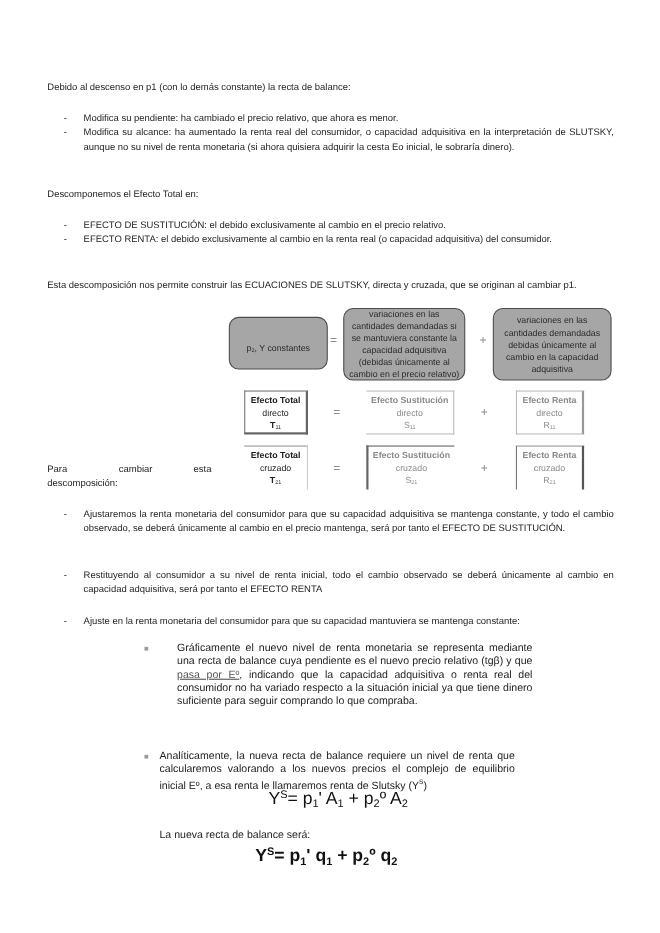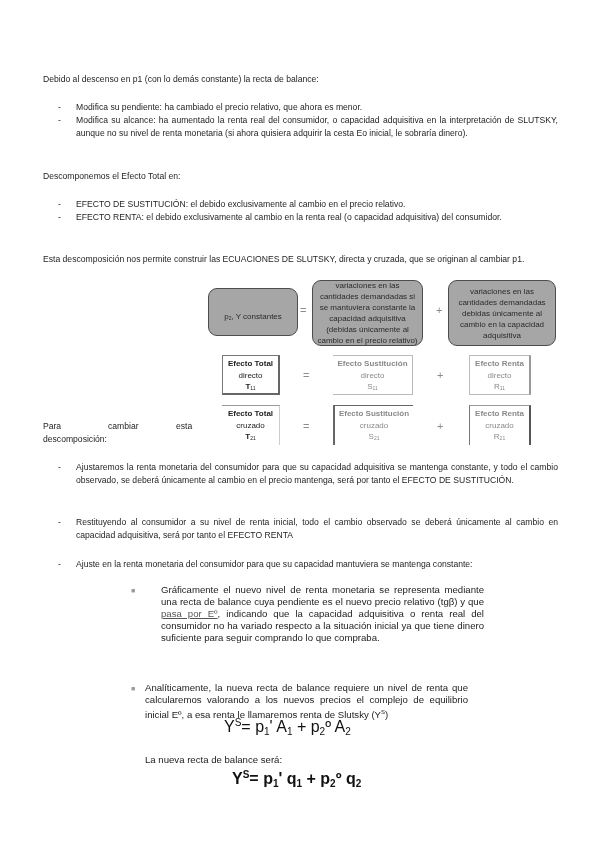--- a/index.html
+++ b/index.html
@@ -111,21 +111,21 @@
 <div class="b2 just" style="left:145px;top:584px;width:323px;margin-left:16px;">
   <span>Gráficamente el nuevo nivel de renta monetaria se representa mediante una recta de balance cuya pendiente es el nuevo precio relativo (tgβ) y que</span>
   <span class="u">pasa por Eº</span><span>, indicando que la capacidad adquisitiva o renta real del consumidor no ha variado respecto a la situación inicial ya que tiene dinero suficiente para seguir comprando lo que compraba.</span>
 </div>
 
 <div class="sq" style="left:131px;top:685px;">■</div>
 <div class="b2 just" style="left:145px;top:682px;width:323px;">
   <span>Analíticamente, la nueva recta de balance requiere un nivel de renta que calcularemos valorando a los nuevos precios el complejo de equilibrio inicial Eº, a esa renta le llamaremos renta de Slutsky (Y</span><sup style="font-size:6px;">S</sup><span>)</span>
 </div>
 
-<div class="eq" style="left:224px;top:717px;">
+<div class="eq" style="left:244px;top:717px;">
   <span>Y</span><sup>S</sup><span>= p</span><sub>1</sub><span>' A</span><sub>1</sub><span> + p</span><sub>2</sub><span>º A</span><sub>2</sub>
 </div>
 
 <div class="b2" style="left:145px;top:754px;">La nueva recta de balance será:</div>
 
 <div class="eq" style="left:232px;top:769px;font-weight:bold;">
   <span>Y</span><sup>S</sup><span>= p</span><sub>1</sub><span>' q</span><sub>1</sub><span> + p</span><sub>2</sub><span>º q</span><sub>2</sub>
 </div>
 
 </body></html>

